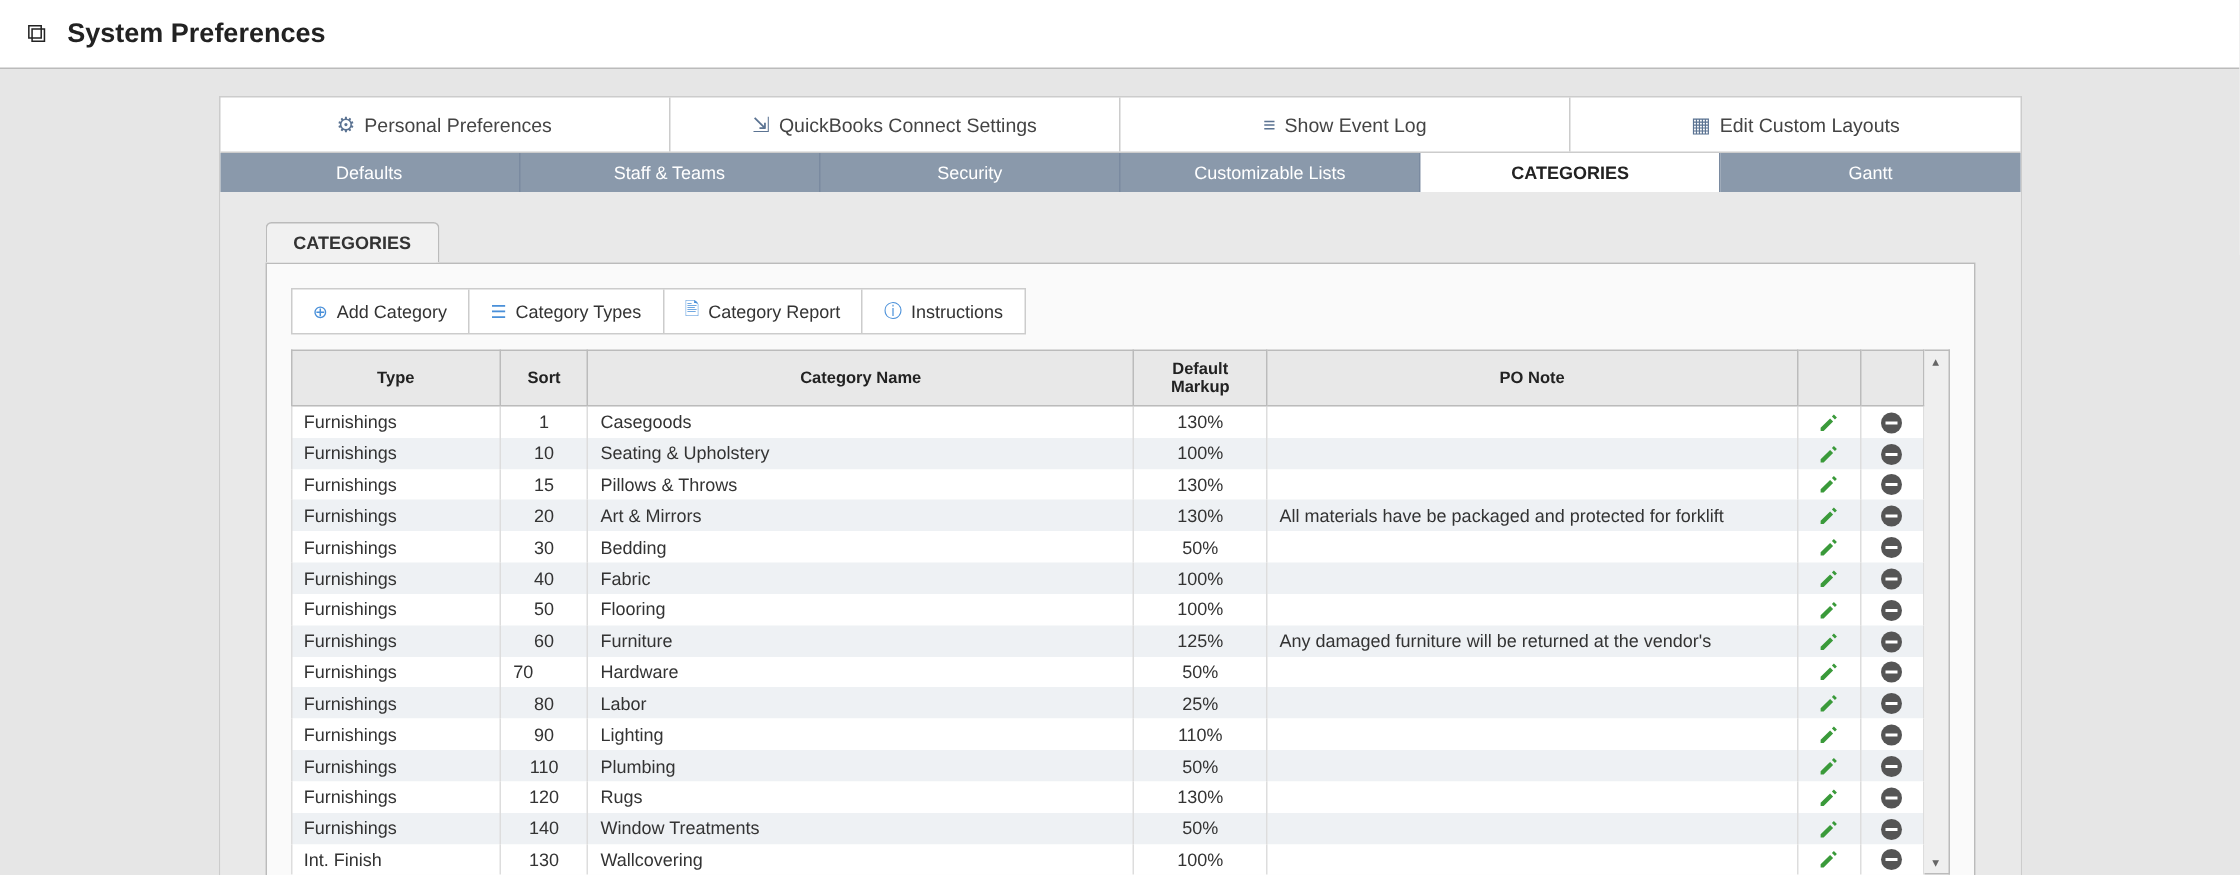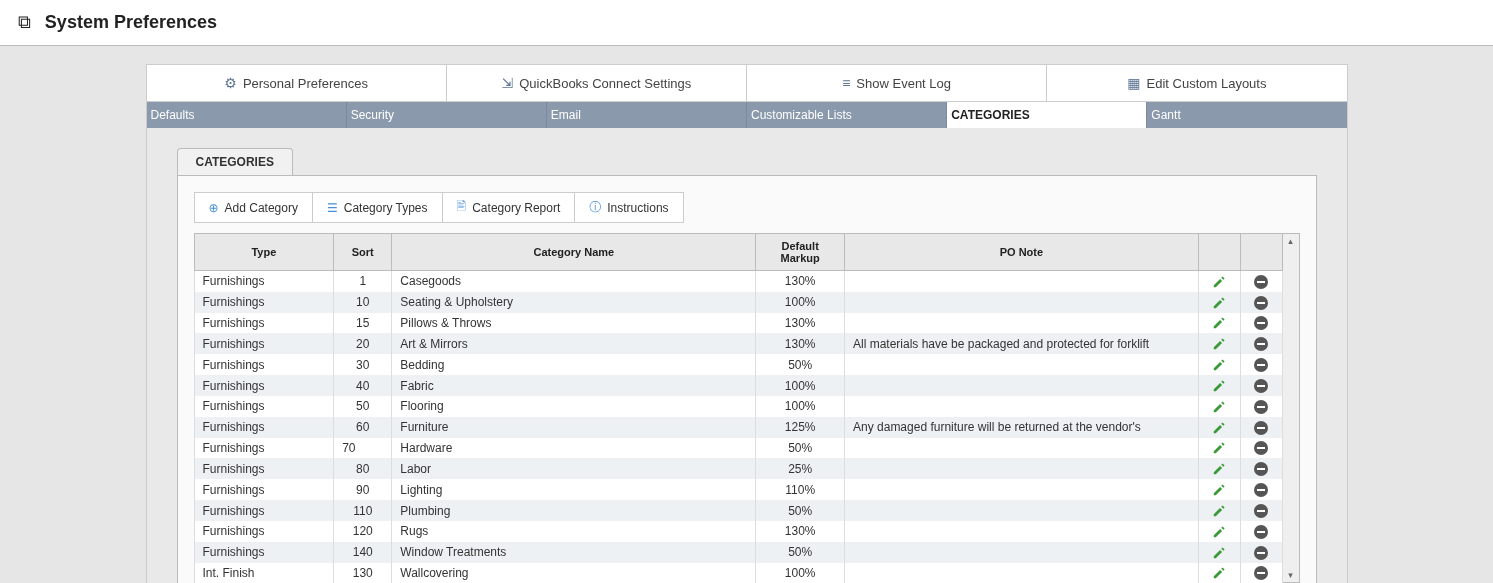--- a/index.html
+++ b/index.html
@@ -5,21 +5,21 @@
   html,body{margin:0;padding:0;font-family:Verdana,Arial,sans-serif;font-size:12px;color:#333;background:#e6e6e6;}
   .top-bar{background:#fff;border-bottom:1px solid #bbb;padding:12px 18px;display:flex;align-items:center;gap:14px;}
   .top-bar .pop-icon{font-size:18px;color:#222;}
   .page-title{font-size:18px;font-weight:bold;color:#222;}
   .outer-wrap{max-width:1200px;margin:18px auto 0 auto;background:#fff;border:1px solid #ccc;}
   .action-row{display:flex;border-bottom:1px solid #ccc;}
   .action-btn{flex:1;text-align:center;padding:10px 4px;border-right:1px solid #ccc;font-size:13px;color:#444;cursor:pointer;display:flex;align-items:center;justify-content:center;gap:6px;}
   .action-btn:last-child{border-right:none;}
   .action-btn .ic{color:#5b7392;font-size:14px;}
   .tab-strip{display:flex;background:#8a99ab;}
-  .tab-item{flex:1;padding:6px 4px;color:#fff;font-size:12px;cursor:pointer;border-right:1px solid #7a8aa0;}
+  .tab-item{flex:1;text-align:center;padding:6px 4px;color:#fff;font-size:12px;cursor:pointer;border-right:1px solid #7a8aa0;}
   .tab-item.active{background:#fff;color:#222;font-weight:bold;}
   .tab-item:last-child{border-right:none;}
   .body-area{background:#e9e9e9;padding:20px 30px 30px 30px;min-height:420px;}
   .sub-tab-wrap{}
   .sub-tab{display:flex;}
   .sub-tab-label{background:#f1f1f1;border:1px solid #bbb;border-bottom:none;border-radius:4px 4px 0 0;padding:6px 18px;font-weight:bold;font-size:12px;color:#333;}
   .panel{background:#fafafa;border:1px solid #bbb;padding:16px 16px 20px 16px;}
   .toolbar-row{display:flex;border:1px solid #ccc;width:fit-content;margin-bottom:10px;background:#fff;}
   .tb-btn{padding:4px 14px;border-right:1px solid #ccc;font-size:12px;color:#333;cursor:pointer;display:flex;align-items:center;gap:6px;}
   .tb-btn:last-child{border-right:none;}
@@ -69,22 +69,22 @@
         <span>Show Event Log</span>
       </div>
       <div class="action-btn">
         <span class="ic">▦</span>
         <span>Edit Custom Layouts</span>
       </div>
     </div>
 
   <div class="tab-strip" id="tab-strip">
       <div class="tab-item">Defaults</div>
+      <div class="tab-item">Staff &amp; Teams</div>
       <div class="tab-item">Security</div>
-      <div class="tab-item">Email</div>
       <div class="tab-item">Customizable Lists</div>
       <div class="tab-item active">CATEGORIES</div>
       <div class="tab-item">Gantt</div>
     </div>
 
   <div class="body-area">
     <div class="sub-tab-wrap">
       <div class="sub-tab">
         <div class="sub-tab-label">CATEGORIES</div>
       </div>

